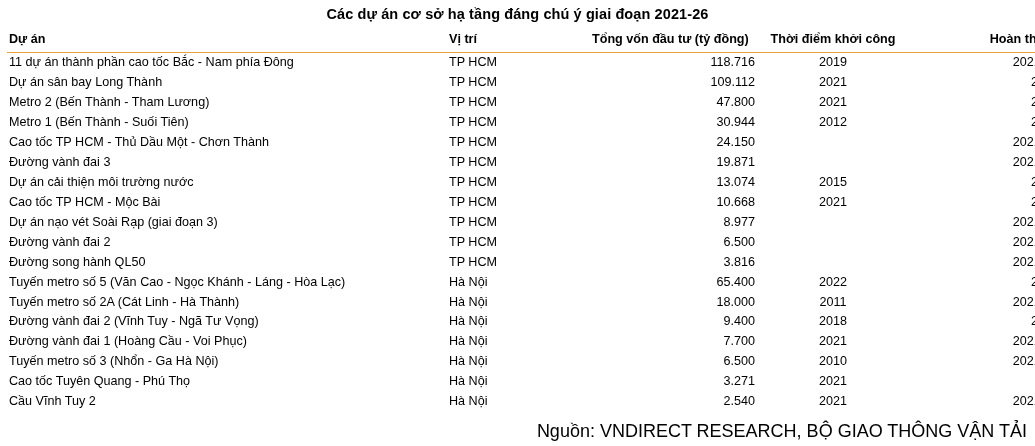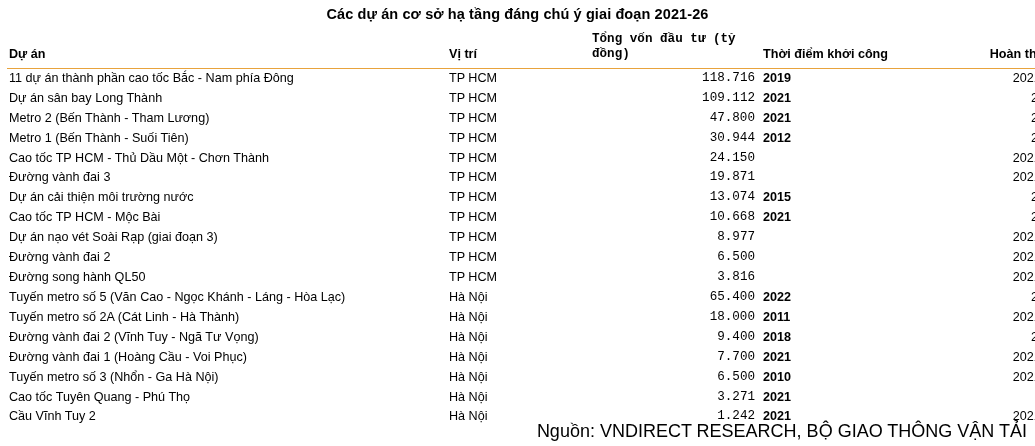--- a/index.html
+++ b/index.html
@@ -44,22 +44,22 @@
   table.infra tbody td {
     padding: 2.1px 6px 2.1px 2px;
     line-height: 1.25;
     white-space: nowrap;
     overflow: hidden;
     text-overflow: ellipsis;
   }
   
   .c-name  { text-align: left;  width: 432px; }
   .c-loc   { text-align: left;  width: 135px; }
-  .c-cap   { text-align: right; width: 163px; font-family: Liberation Mono, monospace; }
-  .c-start { text-align: left; width: 140px; font-weight: bold; }
+  .c-cap   { text-align: right; width: 163px; }
+  .c-start { text-align: center; width: 140px; }
   .c-done  { text-align: right; width: 148px; padding-right: 2px !important; }
 
   thead .c-cap   { text-align: left; }
   thead .c-start { }
   thead .c-done  { text-align: right; }
 
   .src {
     position: absolute;
     right: 8px;
     bottom: 4px;
@@ -200,21 +200,21 @@
         <tr>
           <td class="c-name">Cao tốc Tuyên Quang - Phú Thọ</td>
           <td class="c-loc">Hà Nội</td>
           <td class="c-cap">3.271</td>
           <td class="c-start">2021</td>
           <td class="c-done">N/A</td>
         </tr>
         <tr>
           <td class="c-name">Cầu Vĩnh Tuy 2</td>
           <td class="c-loc">Hà Nội</td>
-          <td class="c-cap">1.242</td>
+          <td class="c-cap">2.540</td>
           <td class="c-start">2021</td>
           <td class="c-done">2021-25</td>
         </tr>
       </tbody>
   </table>
 
   <div class="src">Nguồn: VNDIRECT RESEARCH, BỘ GIAO THÔNG VẬN TẢI</div>
 </div>
 
 </body></html>

